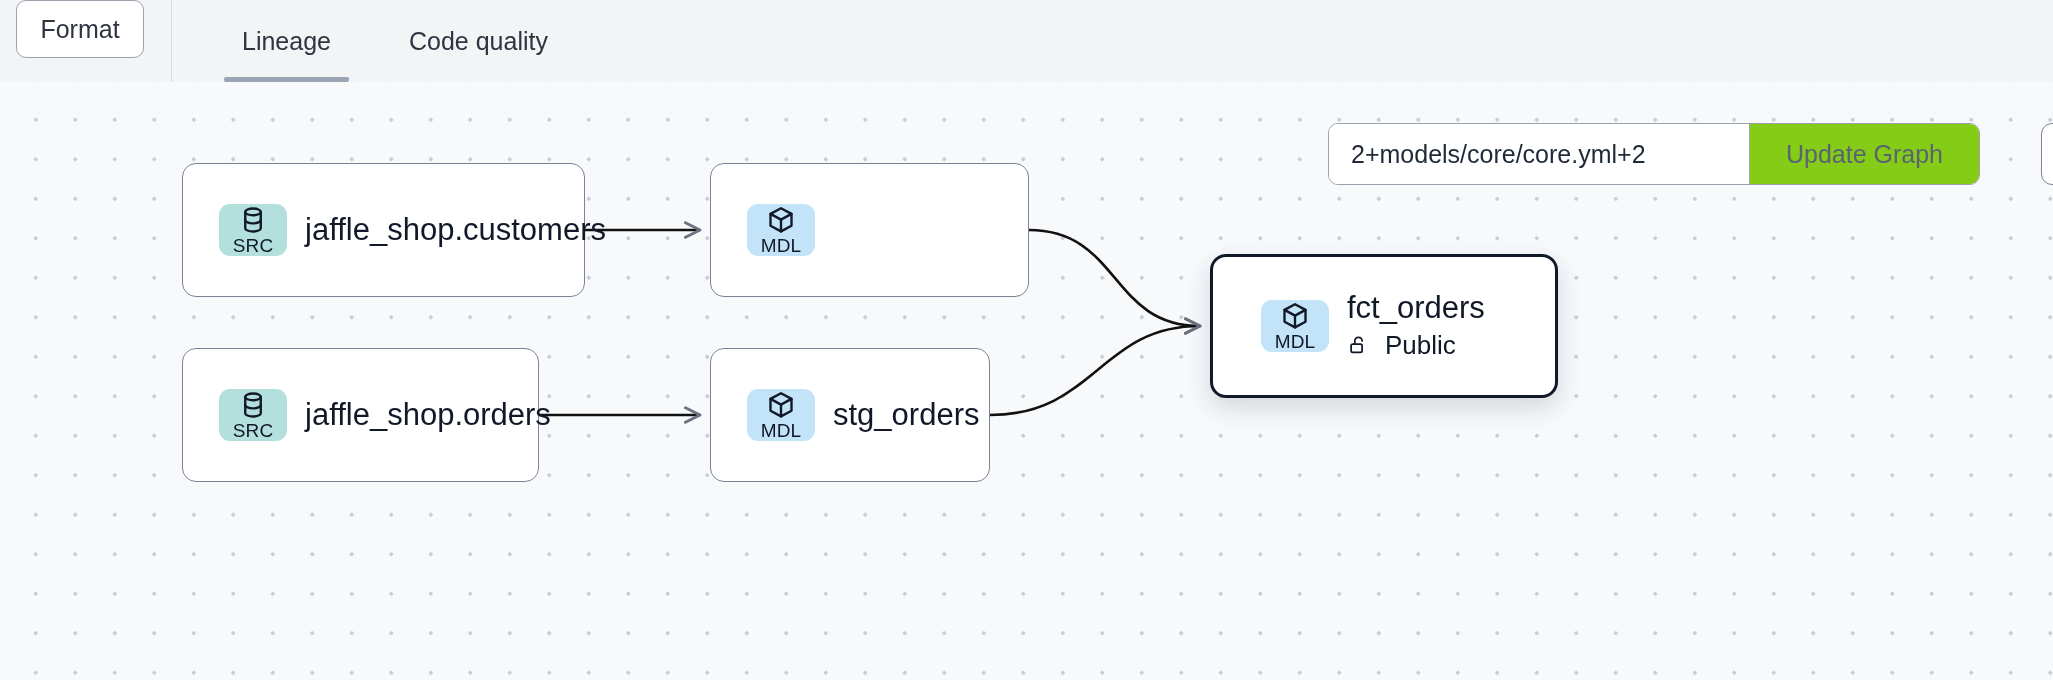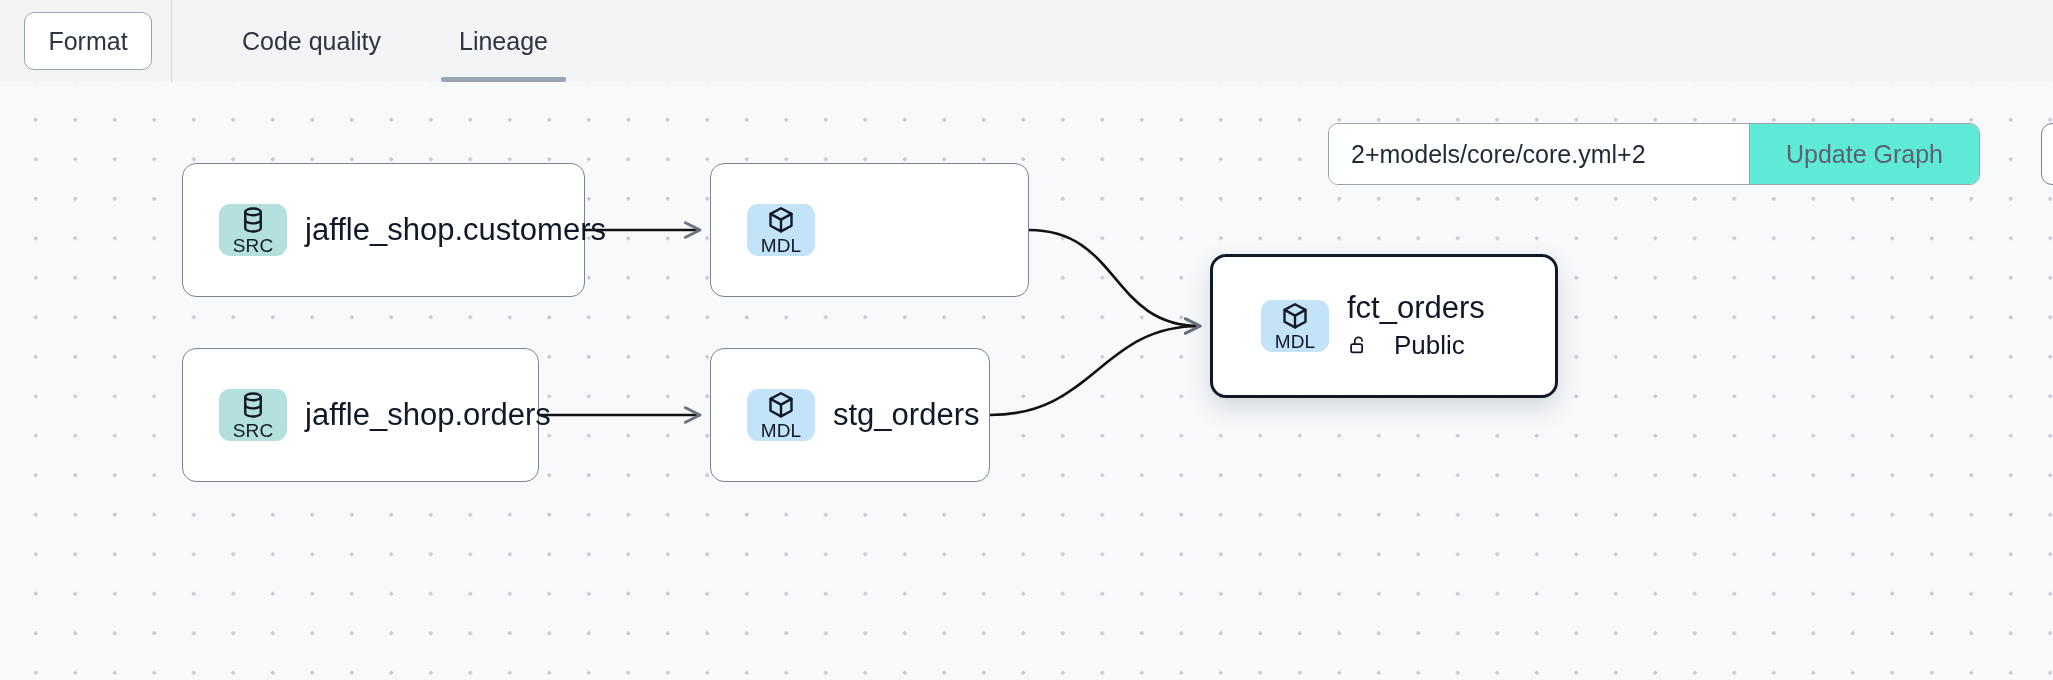--- a/index.html
+++ b/index.html
@@ -13,22 +13,22 @@
   
   .topbar {
     position: absolute; top: 0; left: 0;
     width: 2053px; height: 82px;
     background: #f3f4f6;
     display: flex; align-items: center;
   }
   .topbar-left {
     width: 172px; height: 82px;
     background: #f3f4f6;
-    display: flex; align-items: center; justify-content: flex-start;
-    padding-left: 24px;
+    display: flex; justify-content: flex-start;
+    padding-left: 16px;
     border-right: 1.5px solid #d7dae0;
   }
   .format-btn {
     width: 128px; height: 58px;
     background: #ffffff;
     border: 1.6px solid #9aa2ae;
     border-radius: 10px;
     font-size: 25px; color: #2e3440;
     display: flex; align-items: center; justify-content: center;
     cursor: pointer;
@@ -90,21 +90,21 @@
     font-size: 19px; color: #111827; line-height: 1;
     letter-spacing: 0.2px;
     font-family: "Liberation Sans", sans-serif;
   }
   .node-body { margin-left: 18px; display: flex; flex-direction: column; gap: 4px; text-align: center; }
   .node-title {
     font-size: 31px; color: #111827;
     white-space: nowrap; line-height: 1.1;
   }
   .node-sub {
-    display: flex; align-items: center; gap: 25px;
+    display: flex; align-items: center; gap: 16px;
     font-size: 26px; color: #111827;
   }
 
   
   .searchbar {
     position: absolute;
     top: 41px; left: 1328px;
     width: 652px; height: 62px;
     display: flex;
     border: 1.6px solid #9aa2ae;
@@ -115,21 +115,21 @@
   .search-input {
     flex: 1 1 auto; height: 100%;
     border: none; outline: none;
     background: #ffffff;
     font-size: 25px; color: #1f2937;
     padding: 0 22px;
     font-family: "Liberation Sans", sans-serif;
   }
   .update-btn {
     width: 230px; height: 100%;
-    background: #5eead4;
+    background: #84cc16;
     border: none; border-left: 1.5px solid #9aa2ae;
     font-size: 25px; color: #5b6373;
     cursor: pointer;
     display: flex; align-items: center; justify-content: center;
     font-family: "Liberation Sans", sans-serif;
   }
   .side-control {
     position: absolute;
     top: 41px; left: 2041px;
     width: 54px; height: 62px;
@@ -139,22 +139,22 @@
   }
 </style>
 </head>
 <body>
 
 <div class="topbar">
   <div class="topbar-left">
     <button class="format-btn">Format</button>
   </div>
   <div class="tabs">
+    <div class="tab active">Lineage</div>
     <div class="tab">Code quality</div>
-    <div class="tab active">Lineage</div>
   </div>
 </div>
 
 <div class="canvas">
 
   <svg class="edges" viewBox="0 0 2053 598" preserveAspectRatio="none">
     <defs>
       <marker id="arrow" viewBox="0 0 10 10" refX="9" refY="5" markerWidth="7" markerHeight="7" orient="auto-start-reverse">
         <path d="M 1 1 L 9 5 L 1 9" fill="none" stroke="#6b7280" stroke-width="1.6" stroke-linecap="round" stroke-linejoin="round"></path>
       </marker>

